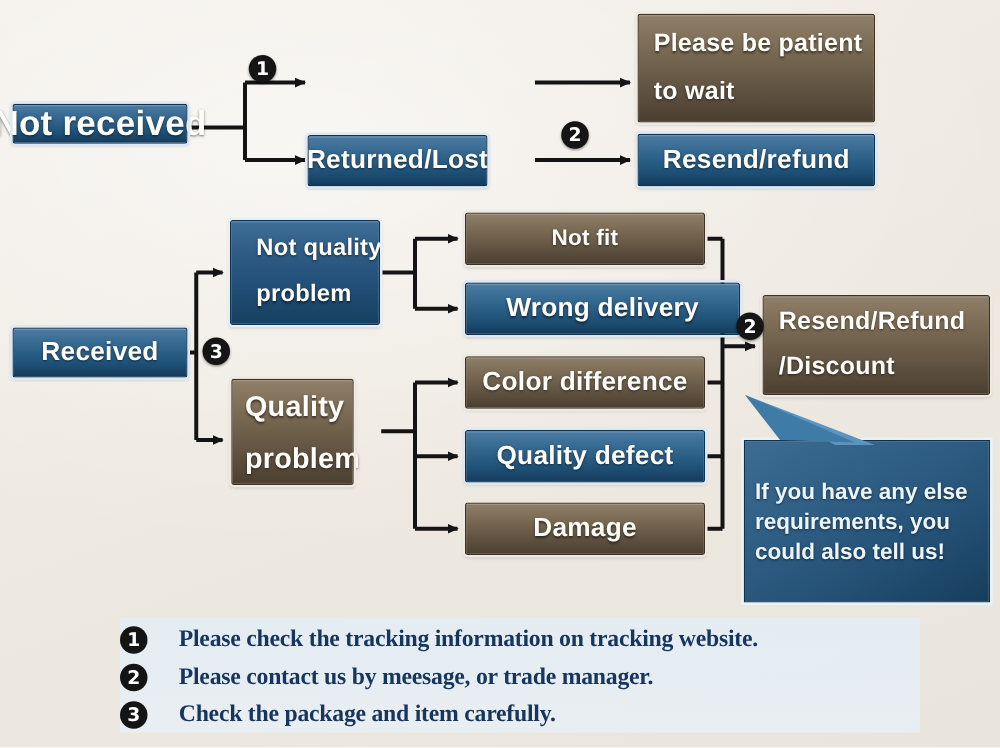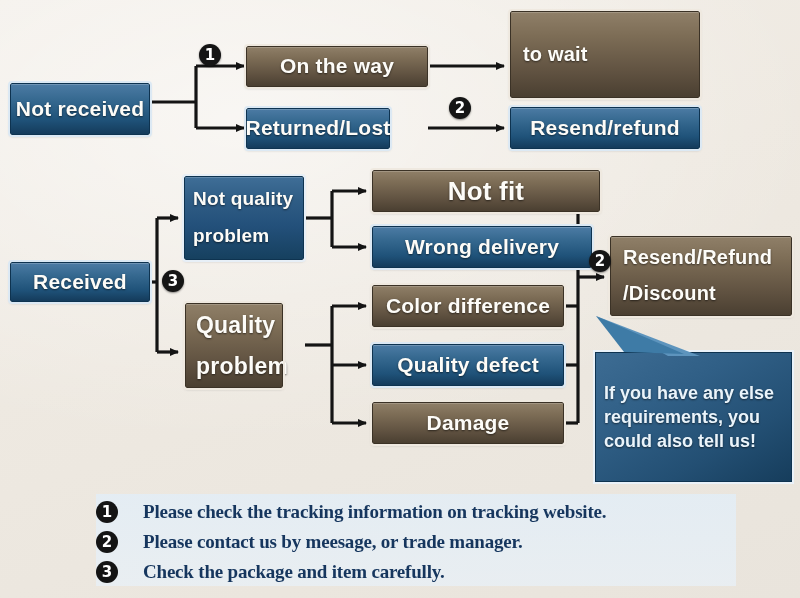--- a/index.html
+++ b/index.html
@@ -184,55 +184,53 @@
       <path d="M565,306 L578,306"></path>
       <path d="M565,365 L578,365"></path>
       <path d="M565,423 L578,423"></path>
       <path d="M578,191 L578,423"></path>
       <path d="M578,277 L604,277" marker-end="url(#ah)"></path>
     </g>
   </svg>
 
   <div class="layer">
 
-    <div class="node blue" style="left:10px; top:83px; width:140px; height:52px; font-size:21px;">
+    <div class="node blue" style="left:10px; top:83px; width:140px; height:32px; font-size:28px;">
       <span class="ln">Not received</span>
     </div>
 
-    <div class="node brown" style="left:246px; top:46px; width:182px; height:41px; font-size:21px;">
-      <span class="ln">On the way</span>
-    </div>
 
     <div class="node blue" style="left:246px; top:108px; width:144px; height:41px; font-size:21px;">
       <span class="ln">Returned/Lost</span>
     </div>
 
     <div class="node brown" style="left:510px; top:11px; width:190px; height:87px; font-size:20px; align-items:flex-start; padding-left:12px;">
+      <span class="ln" style="margin-bottom:16px;">Please be patient</span>
       <span class="ln">to wait</span>
     </div>
 
     <div class="node blue" style="left:510px; top:107px; width:190px; height:42px; font-size:21px;">
       <span class="ln">Resend/refund</span>
     </div>
 
     <div class="node blue" style="left:10px; top:262px; width:140px; height:40px; font-size:21px;">
       <span class="ln">Received</span>
     </div>
 
-    <div class="node bluedark" style="left:184px; top:176px; width:120px; height:84px; font-size:19px; align-items:flex-start; padding-left:8px;">
+    <div class="node bluedark" style="left:184px; top:176px; width:120px; height:84px; font-size:19px; align-items:flex-start; padding-left:20px;">
       <span class="ln" style="margin-bottom:16px;">Not quality</span>
       <span class="ln">problem</span>
     </div>
 
     <div class="node brown" style="left:185px; top:303px; width:98px; height:85px; font-size:23px; align-items:flex-start; padding-left:10px;">
       <span class="ln" style="margin-bottom:16px;">Quality</span>
       <span class="ln">problem</span>
     </div>
 
-    <div class="node brown" style="left:372px; top:170px; width:228px; height:42px; font-size:26px;">
+    <div class="node brown" style="left:372px; top:170px; width:192px; height:42px; font-size:18px;">
       <span class="ln">Not fit</span>
     </div>
 
     <div class="node blue" style="left:372px; top:226px; width:220px; height:42px; font-size:21px;">
       <span class="ln">Wrong delivery</span>
     </div>
 
     <div class="node brown" style="left:372px; top:285px; width:192px; height:42px; font-size:21px;align-items:center;">
       <span class="ln">Color difference</span>
     </div>

